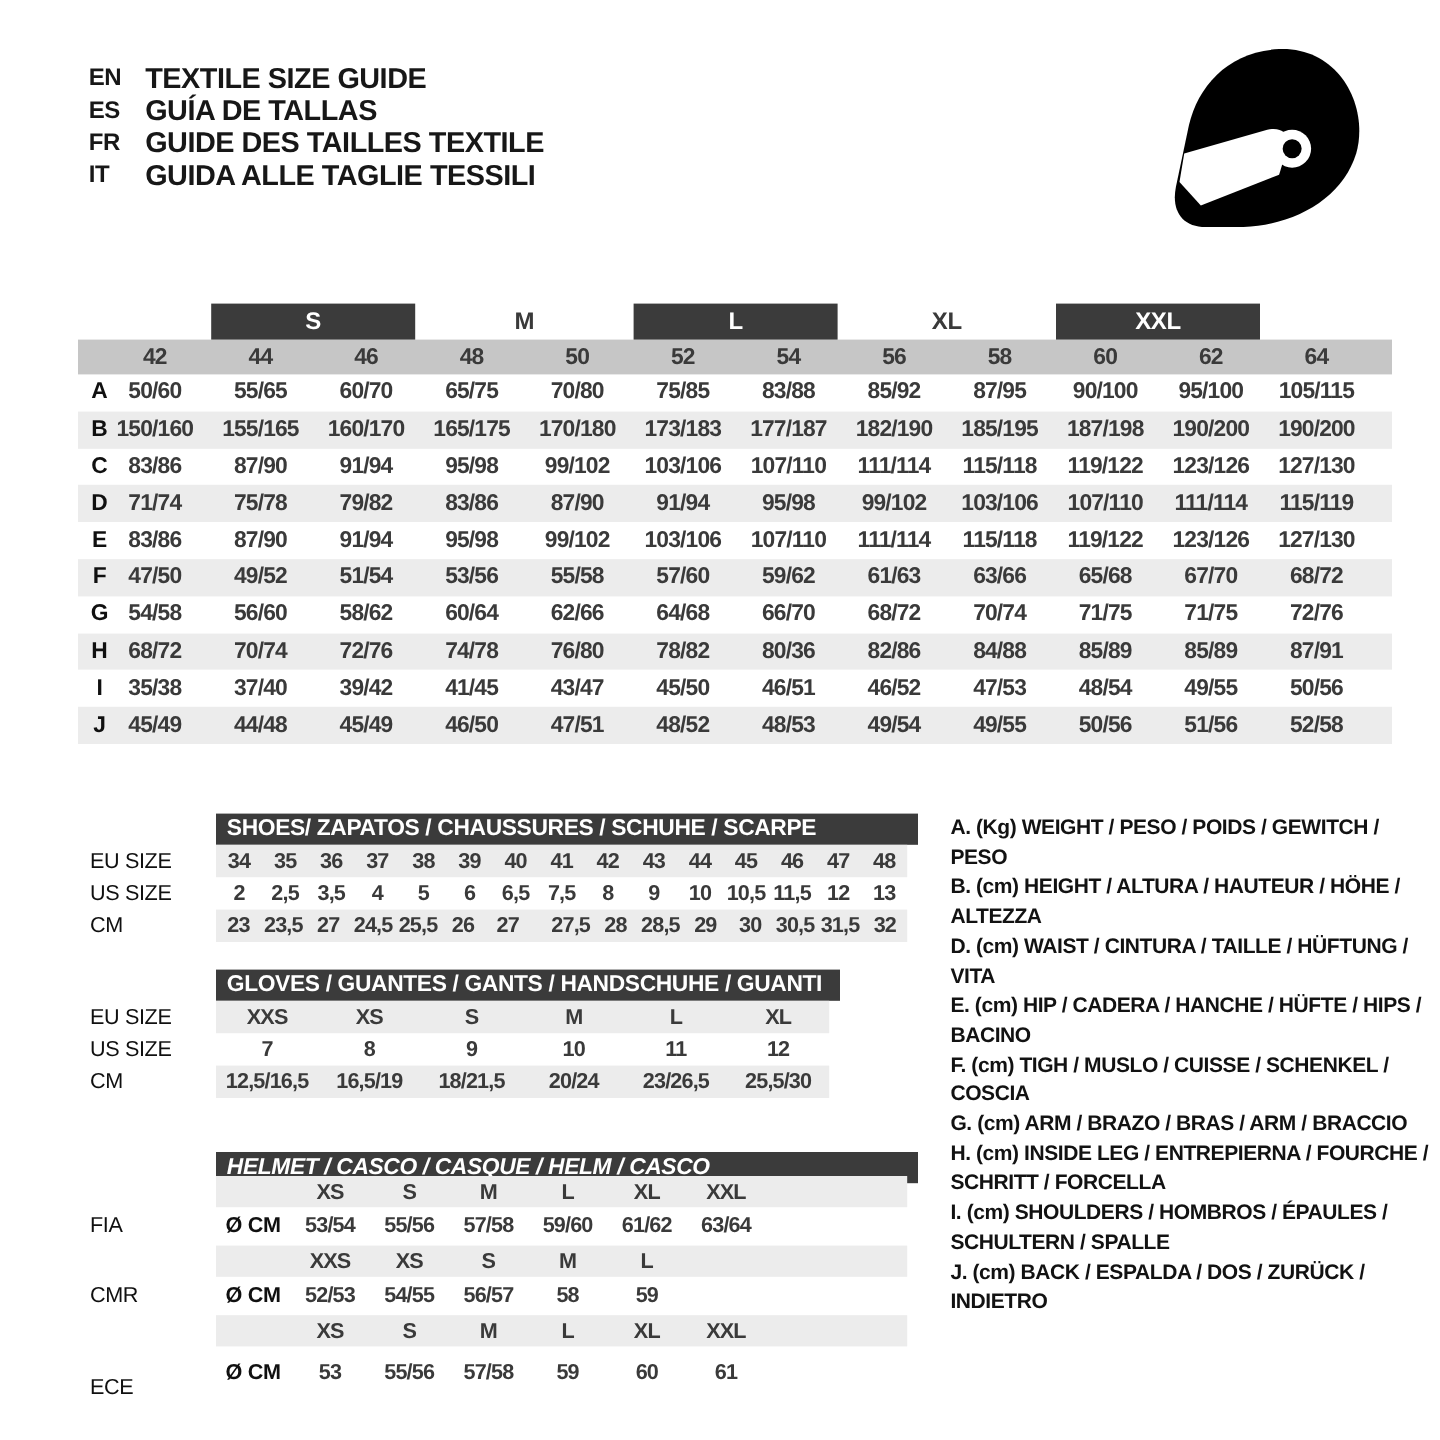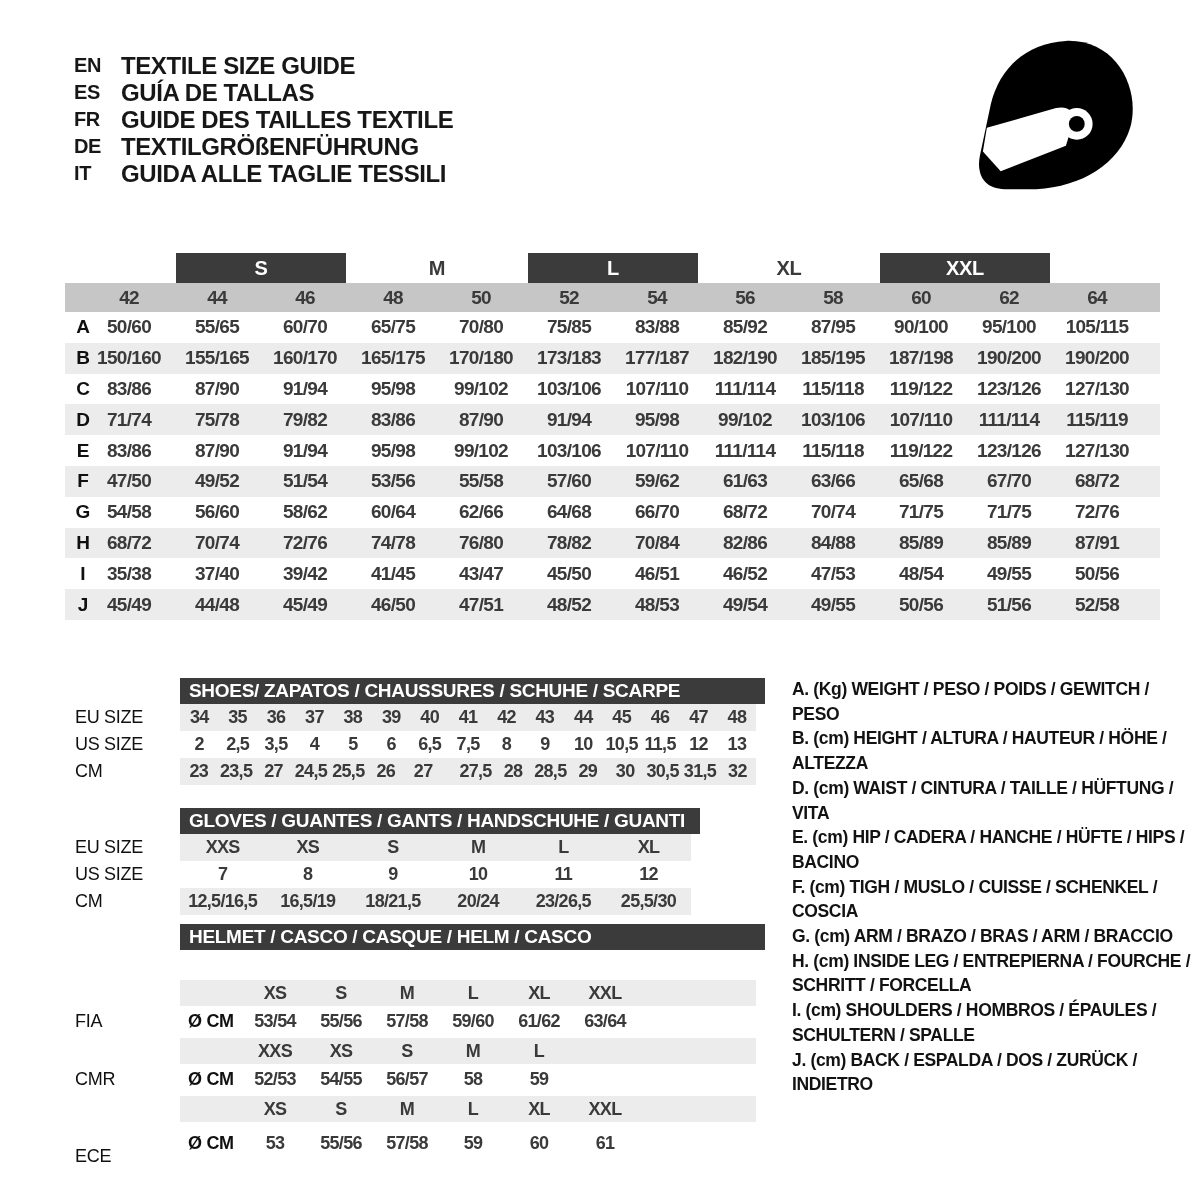--- a/index.html
+++ b/index.html
@@ -26,21 +26,21 @@
   .cell{text-align:center;font-size:19px;font-weight:700;color:#3a3a3a;letter-spacing:-0.7px;white-space:nowrap;}
   .row-label{font-size:19px;font-weight:700;color:#101010;text-align:center;transform:translateX(8px);}
   .data-row{height:30.8px;}
   .data-row.stripe{background:#ececec;}
 
   
   .bar{position:absolute;background:#3b3b3b;color:#fff;font-weight:700;font-size:19px;
        line-height:26px;height:26px;padding-left:9px;letter-spacing:-0.3px;white-space:nowrap;}
   #shoesBar{left:180px;top:678px;width:576px;}
   #glovesBar{left:180px;top:808px;width:511px;}
-  #helmetBar{left:180px;top:924px;width:576px;}
+  #helmetBar{left:180px;top:960px;width:576px;font-style:italic;}
 
   
   .side-label{position:absolute;left:75px;font-size:18px;font-weight:400;color:#101010;
               letter-spacing:-0.3px;white-space:nowrap;}
   .hrow{position:absolute;left:180px;display:flex;align-items:center;}
   .hrow .c{text-align:center;font-size:18px;font-weight:700;color:#3a3a3a;letter-spacing:-0.7px;white-space:nowrap;}
   .gray{background:#ececec;}
   .unit{font-size:18px;font-weight:700;color:#101010;letter-spacing:-0.3px;padding-left:8px;white-space:nowrap;}
 
   
@@ -57,24 +57,20 @@
         <div class="lang-code">EN</div>
         <div class="lang-title">TEXTILE SIZE GUIDE</div>
       </div>
       <div class="lang-row">
         <div class="lang-code">ES</div>
         <div class="lang-title">GUÍA DE TALLAS</div>
       </div>
       <div class="lang-row">
         <div class="lang-code">FR</div>
         <div class="lang-title">GUIDE DES TAILLES TEXTILE</div>
-      </div>
-      <div class="lang-row">
-        <div class="lang-code">DE</div>
-        <div class="lang-title">TEXTILGRÖßENFÜHRUNG</div>
       </div>
       <div class="lang-row">
         <div class="lang-code">IT</div>
         <div class="lang-title">GUIDA ALLE TAGLIE TESSILI</div>
       </div>
     </div>
 
   <div id="helmetIcon">
     <svg viewBox="0 0 170 160" width="168" height="160" xmlns="http://www.w3.org/2000/svg">
       <path d="M92 4 C 50 6 24 34 16 68 L 5 120 C 1 140 10 154 30 154 L 62 154 C 108 152 146 128 157 92 C 168 54 144 2 92 4 Z" fill="#000"></path>
@@ -217,21 +213,21 @@
           <div class="cell">72/76</div>
         </div>
         <div class="grid13 data-row stripe">
           <div class="row-label">H</div>
           <div class="cell">68/72</div>
           <div class="cell">70/74</div>
           <div class="cell">72/76</div>
           <div class="cell">74/78</div>
           <div class="cell">76/80</div>
           <div class="cell">78/82</div>
-          <div class="cell">70/84</div>
+          <div class="cell">80/36</div>
           <div class="cell">82/86</div>
           <div class="cell">84/88</div>
           <div class="cell">85/89</div>
           <div class="cell">85/89</div>
           <div class="cell">87/91</div>
         </div>
         <div class="grid13 data-row">
           <div class="row-label">I</div>
           <div class="cell">35/38</div>
           <div class="cell">37/40</div>

